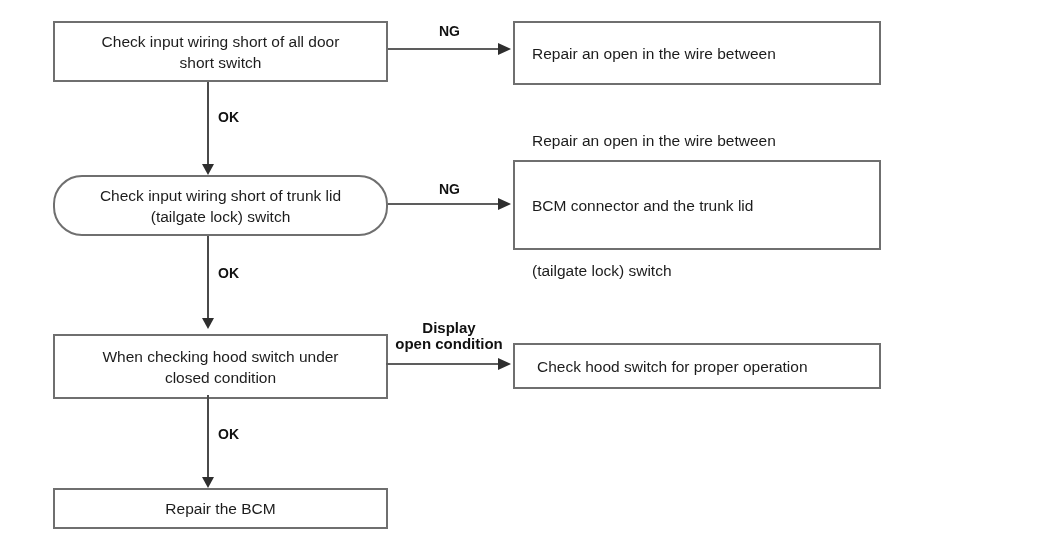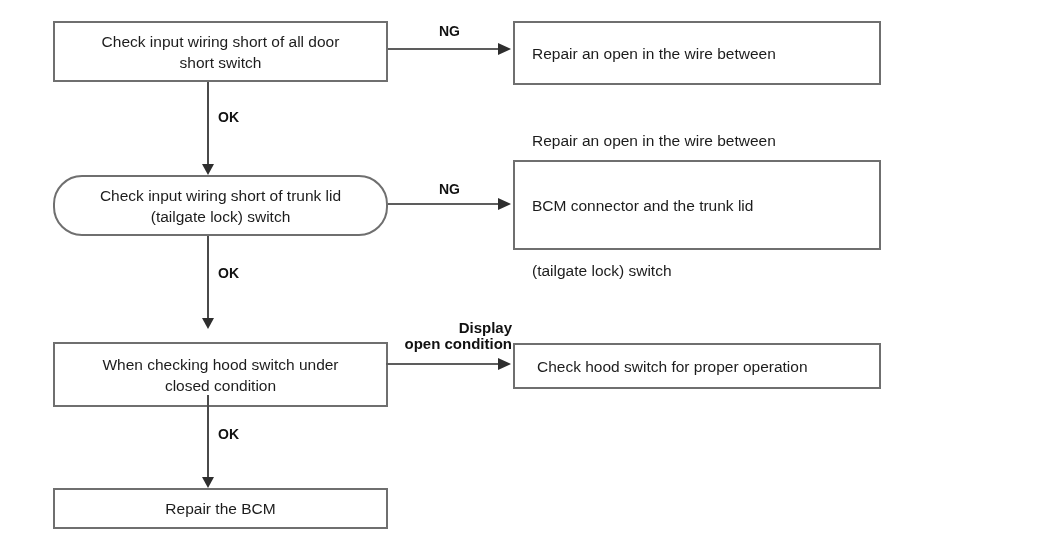--- a/index.html
+++ b/index.html
@@ -42,21 +42,21 @@
     border-top:11px solid #2e2e2e;
   }
   .edge-label {
     position:absolute;
     font-weight:bold;
     font-size:14px;
     color:#111111;
     white-space:nowrap;
   }
   .edge-label.centered { text-align:center; white-space:normal; }
-  .edge-label.two-line { font-size:15px; line-height:16px;text-align:right; }
+  .edge-label.two-line { font-size:15px; line-height:16px; }
 </style>
 </head>
 <body>
 
 <div class="canvas">
 
   <div class="fbox left-col" style="top:21px; height:61px;">
     <div>Check input wiring short of all door</div>
     <div>short switch</div>
   </div>
@@ -85,21 +85,21 @@
   </div>
 
   <div class="hline" style="left:345px; top:203px; width:112px;"></div>
   <div class="arr-right" style="left:455px; top:198px;"></div>
   <div class="edge-label centered" style="left:345px; top:181px; width:123px;">NG</div>
 
   <div class="vline" style="left:164px; top:236px; height:83px;"></div>
   <div class="arr-down" style="left:159px; top:318px;"></div>
   <div class="edge-label" style="left:175px; top:265px;">OK</div>
 
-  <div class="fbox left-col" style="top:342px; height:65px;">
+  <div class="fbox left-col" style="top:334px; height:65px;">
     <div>When checking hood switch under</div>
     <div>closed condition</div>
   </div>
 
   <div class="fbox right-col pad22" style="top:343px; height:46px;">
     <div>Check hood switch for proper operation</div>
   </div>
 
   <div class="hline" style="left:343px; top:363px; width:114px;"></div>
   <div class="arr-right" style="left:455px; top:358px;"></div>

